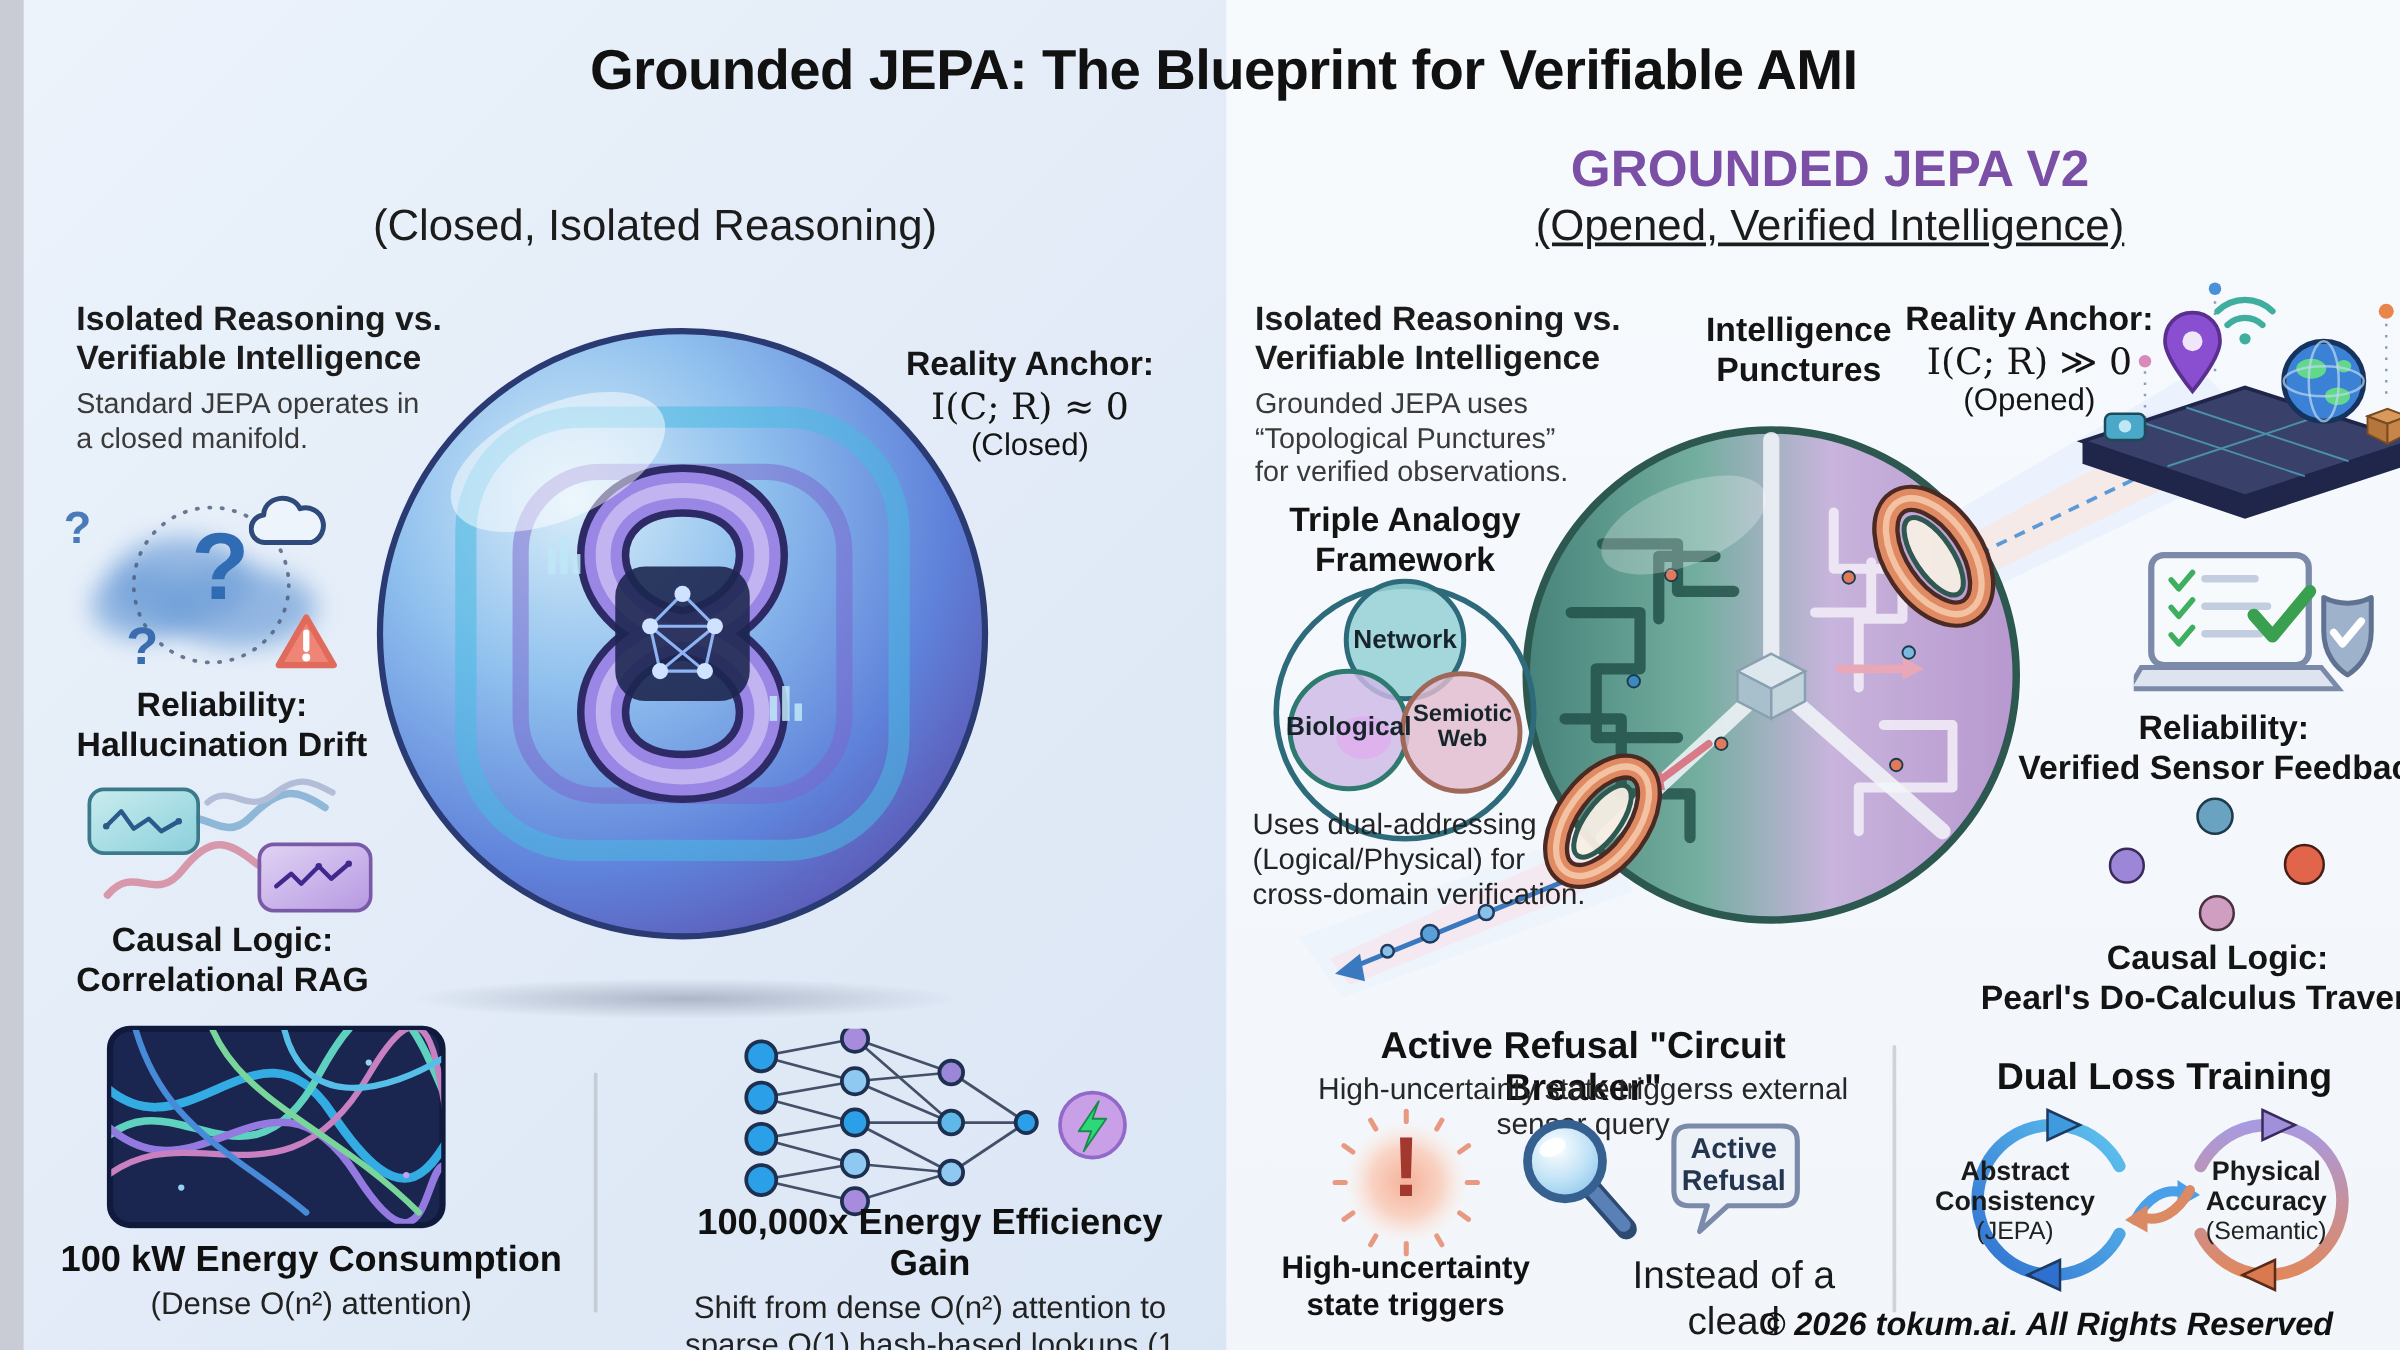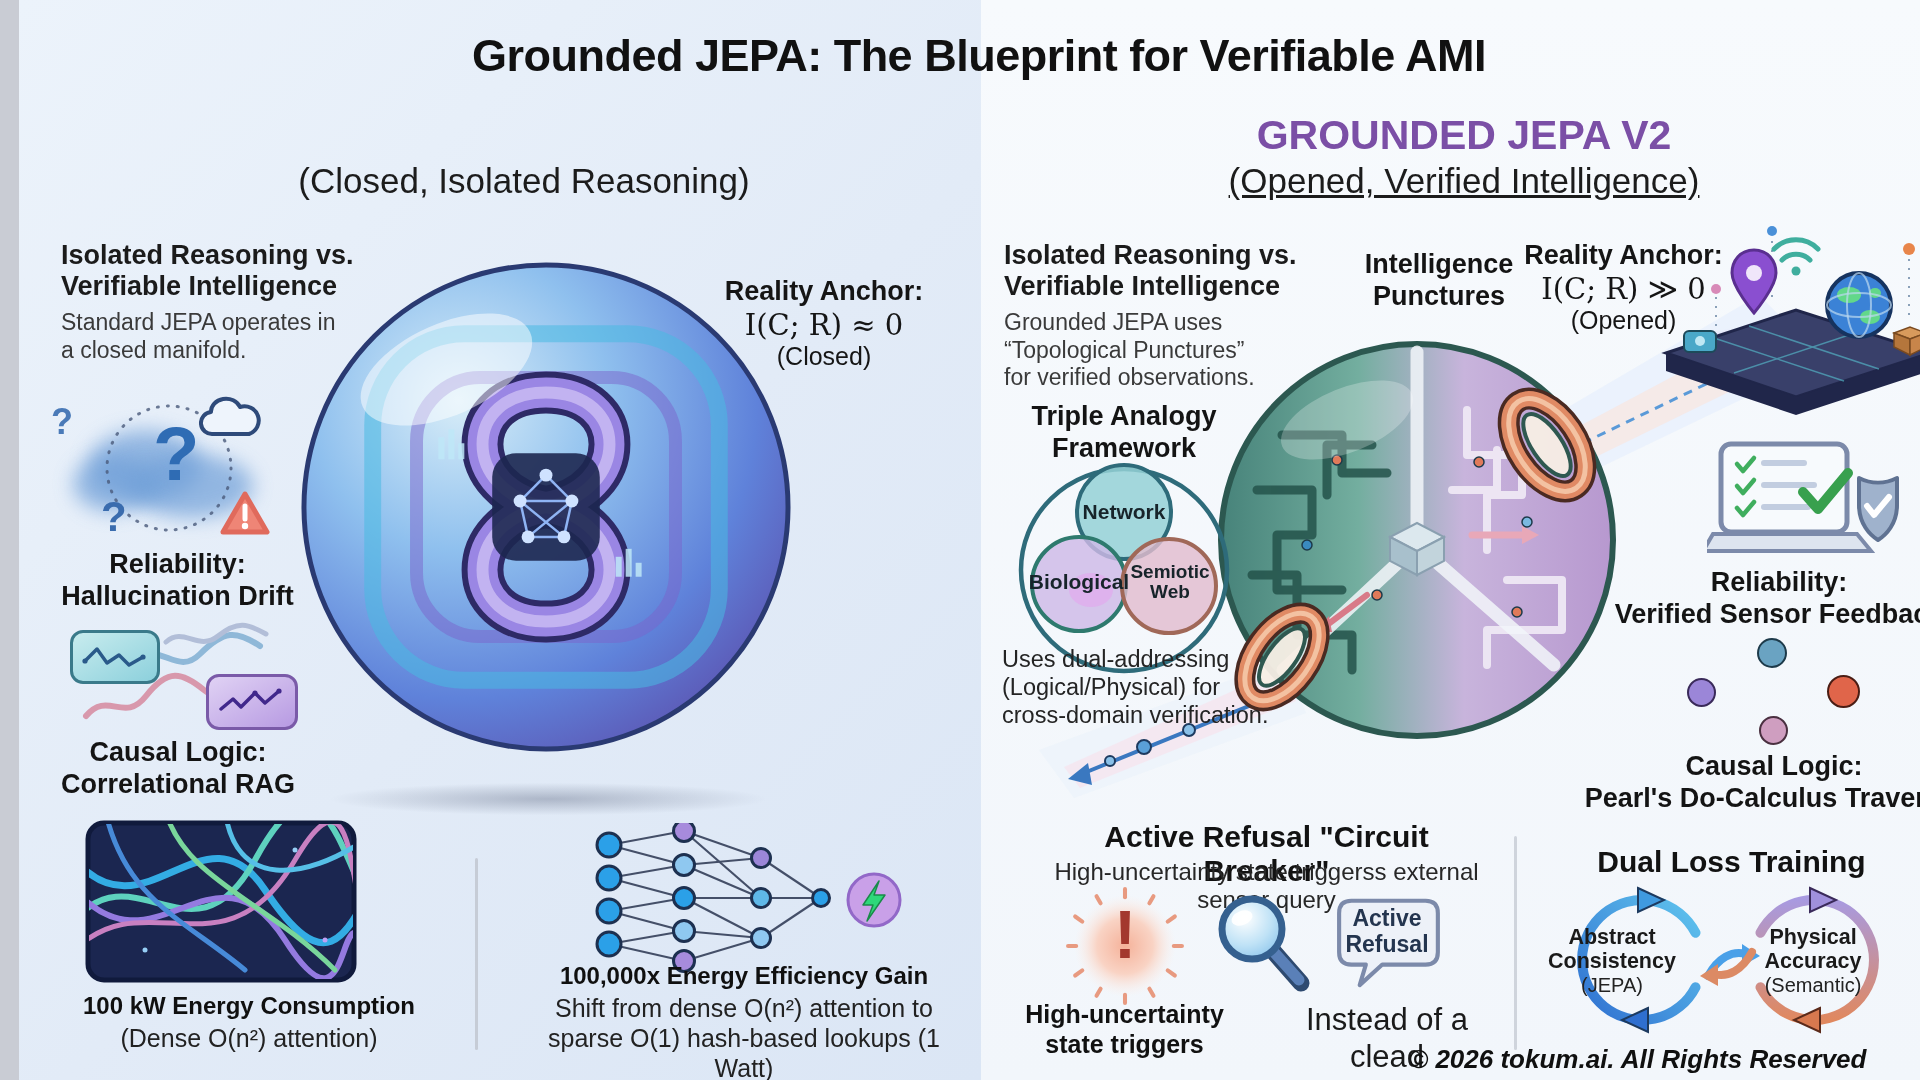--- a/index.html
+++ b/index.html
@@ -17,21 +17,21 @@
   .panel-sub{font-size:35px;font-weight:400;color:#1c1c1c;}
   .purple{color:#7b4fa6;}
   .intro-h{font-size:27px;font-weight:700;line-height:1.15;color:#1b1b1b;}
   .intro-b{font-size:23px;line-height:1.2;color:#3a3a3a;margin-top:7px;}
   .anchor-l{font-size:27px;font-weight:700;}
   .anchor-f{font-family:"DejaVu Serif",serif;font-size:29px;margin-top:1px;}
   .anchor-s{font-size:25px;margin-top:0px;}
   .cap-b{font-size:27px;font-weight:700;line-height:1.2;color:#141414;}
   .blob{position:absolute;border-radius:50%;background:#6f9fd8;filter:blur(10px);opacity:.7;}
   .qmark{position:absolute;font-weight:700;color:#2f6cb4;line-height:1;}
-  .stat-h{font-size:24px;font-weight:700;color:#101010;}
+  .stat-h{font-size:29px;font-weight:700;color:#101010;}
   .stat-s{font-size:25px;color:#222;line-height:1.2;margin-top:3px;}
   .vline{background:#c6ccd6;border-radius:2px;}
   .card{position:absolute;border-radius:13px;}
   .card-teal{background:linear-gradient(150deg,#c8ecee,#8cd0dc);border:3px solid #3a7a8a;}
   .card-purple{background:linear-gradient(150deg,#e0d2f4,#b79ae2);border:3px solid #7a5aa8;}
   .venn-lab{font-weight:700;color:#17242a;line-height:1.05;}
   .note{font-size:23.5px;line-height:1.2;color:#242424;}
   .dot{position:absolute;border-radius:50%;box-sizing:border-box;}
   .bub-lab{font-size:23px;font-weight:700;line-height:1.12;color:#24354f;}
   .loop-lab{font-size:21.5px;font-weight:700;line-height:1.1;color:#1a1a1a;}

